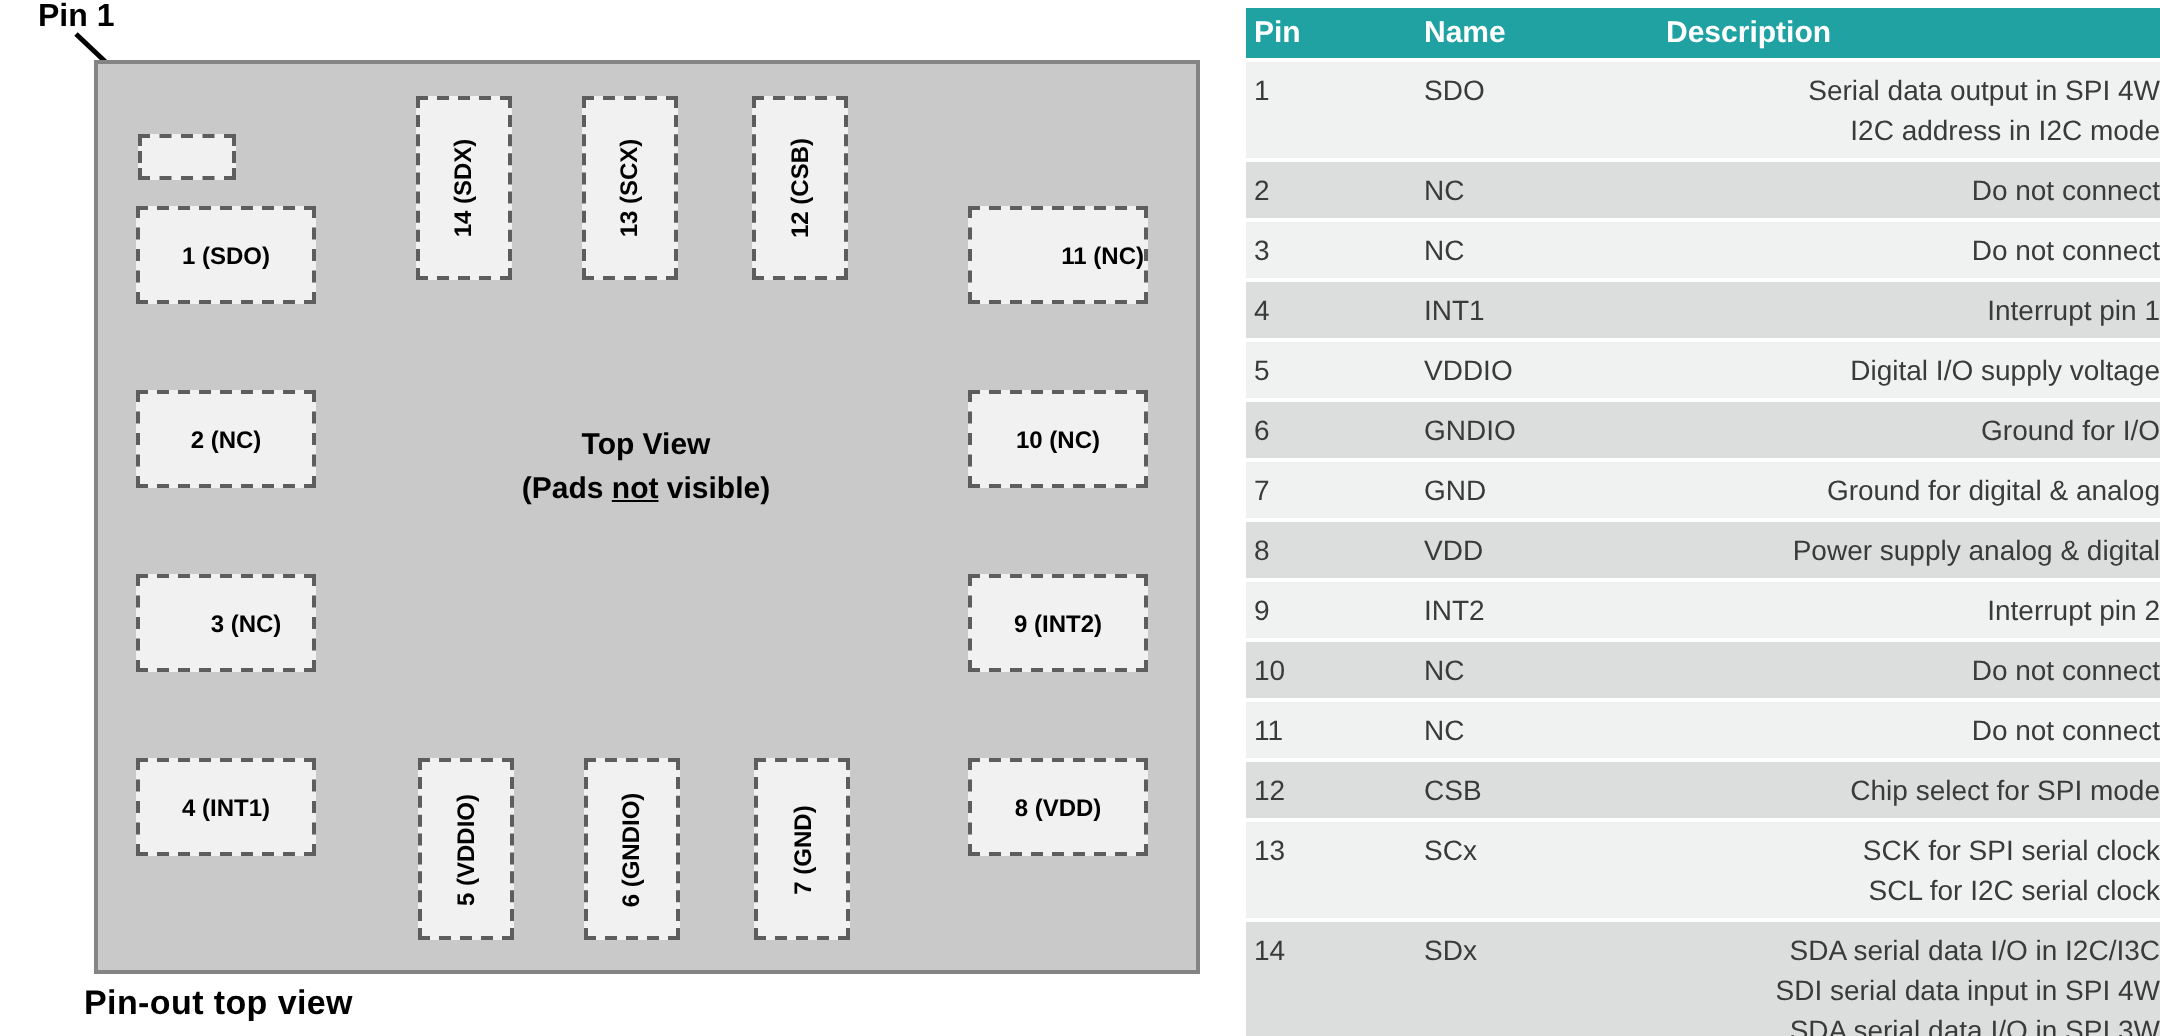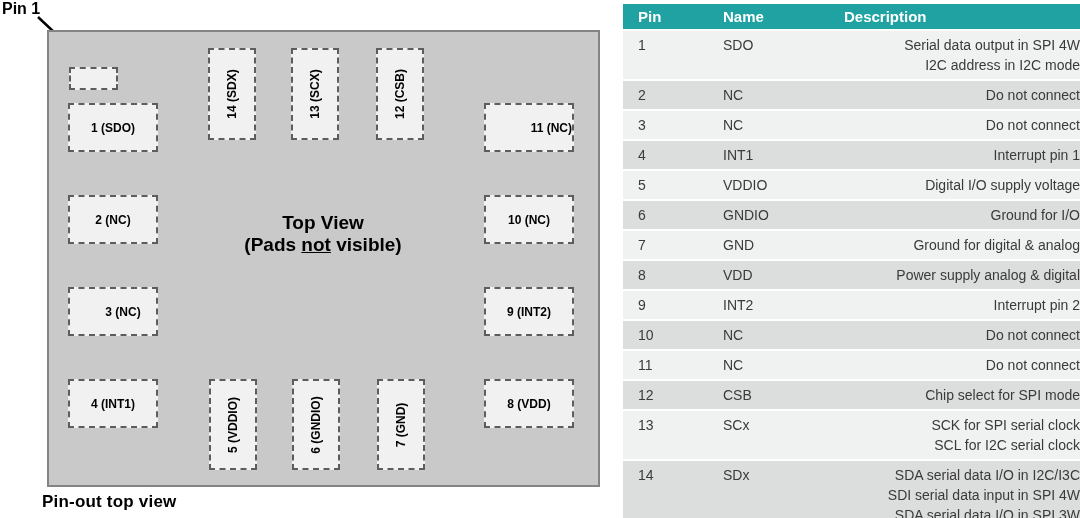--- a/index.html
+++ b/index.html
@@ -10,21 +10,21 @@
     width: 1080px;
     height: 518px;
     background: #ffffff;
     overflow: hidden;
   }
 
   
   .diagram { position: absolute; left: 0; top: 0; width: 620px; height: 518px; }
 
   .pin1-label {
-    position: absolute; left: 2px; top: 0px;
+    position: absolute; left: 19px; top: 0px;
     font-size: 16px; font-weight: bold; color: #000;
   }
   .arrow-svg { position: absolute; left: 0; top: 0; }
 
   .chip {
     position: absolute; left: 47px; top: 30px;
     width: 553px; height: 457px;
     background: #c9c9c9;
     border: 2px solid #848484;
   }
@@ -35,38 +35,38 @@
     border: 2px dashed #5d5d5d;
     display: flex; align-items: center; justify-content: center;
     font-size: 12px; font-weight: bold; color: #000;
   }
   .pad.vert .pad-label { transform: rotate(-90deg); white-space: nowrap; }
   .pad-label { white-space: nowrap; }
 
   .center-label {
     position: absolute; left: 173px; top: 212px; width: 300px;
     text-align: center; color: #000;
-    font-size: 19px; font-weight: bold; line-height: 22px;
+    font-size: 15px; font-weight: bold; line-height: 22px;
   }
   .underlined { text-decoration: underline; }
 
   .caption {
     position: absolute; left: 42px; top: 492px;
     font-size: 17px; font-weight: bold; color: #000;
     letter-spacing: 0.2px;
   }
 
   
   .pintable {
     position: absolute; left: 623px; top: 4px; width: 457px;
   }
   .trow, .thead {
     display: grid;
     grid-template-columns: 85px 121px 1fr;
-    padding-left: 15px;
+    padding-left: 4px;
     margin-bottom: 2px;
   }
   .thead {
     background: #21a2a2;
     color: #ffffff;
     font-size: 15px; font-weight: bold;
     height: 25px; line-height: 25px;
   }
   .trow {
     font-size: 14px; color: #3a3a3a;

